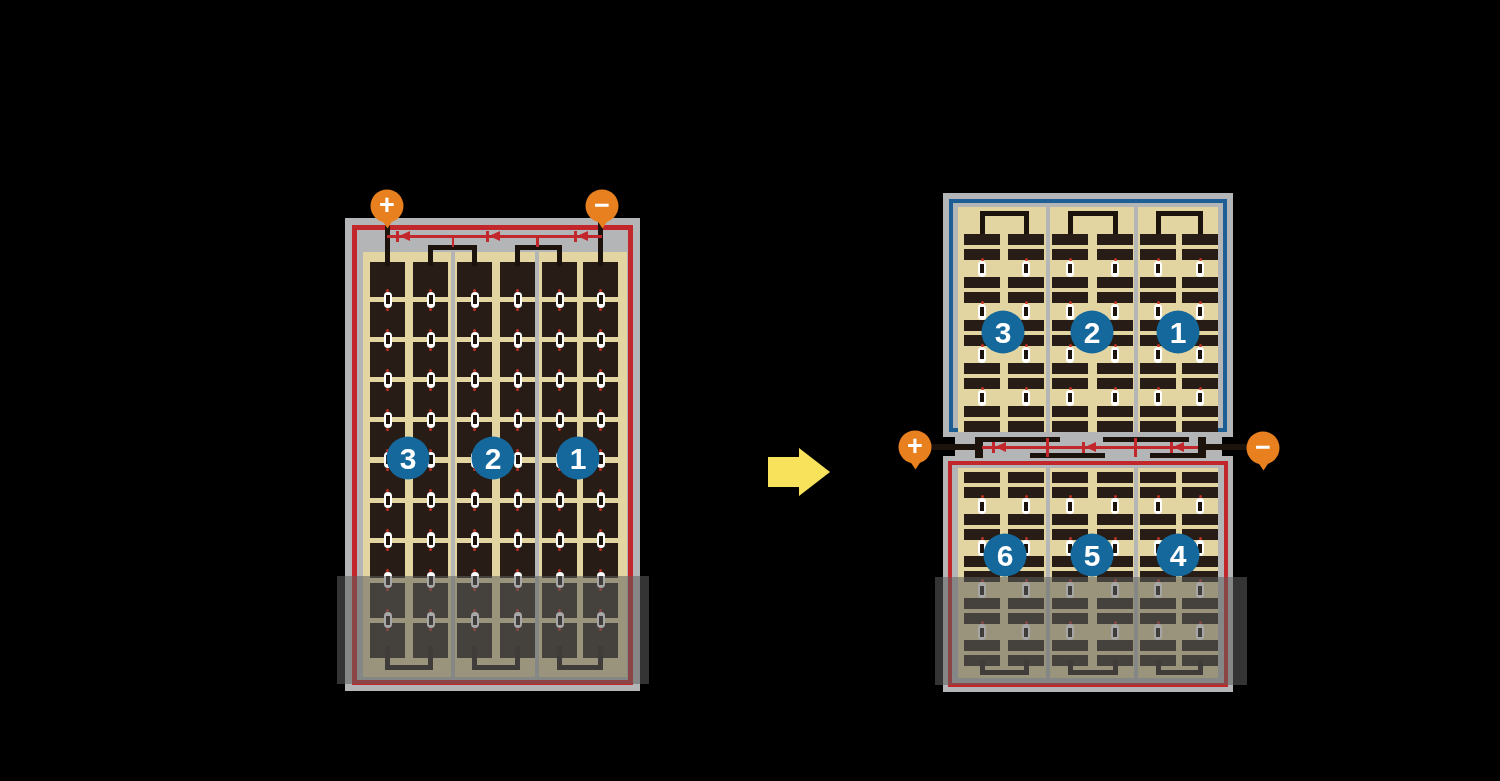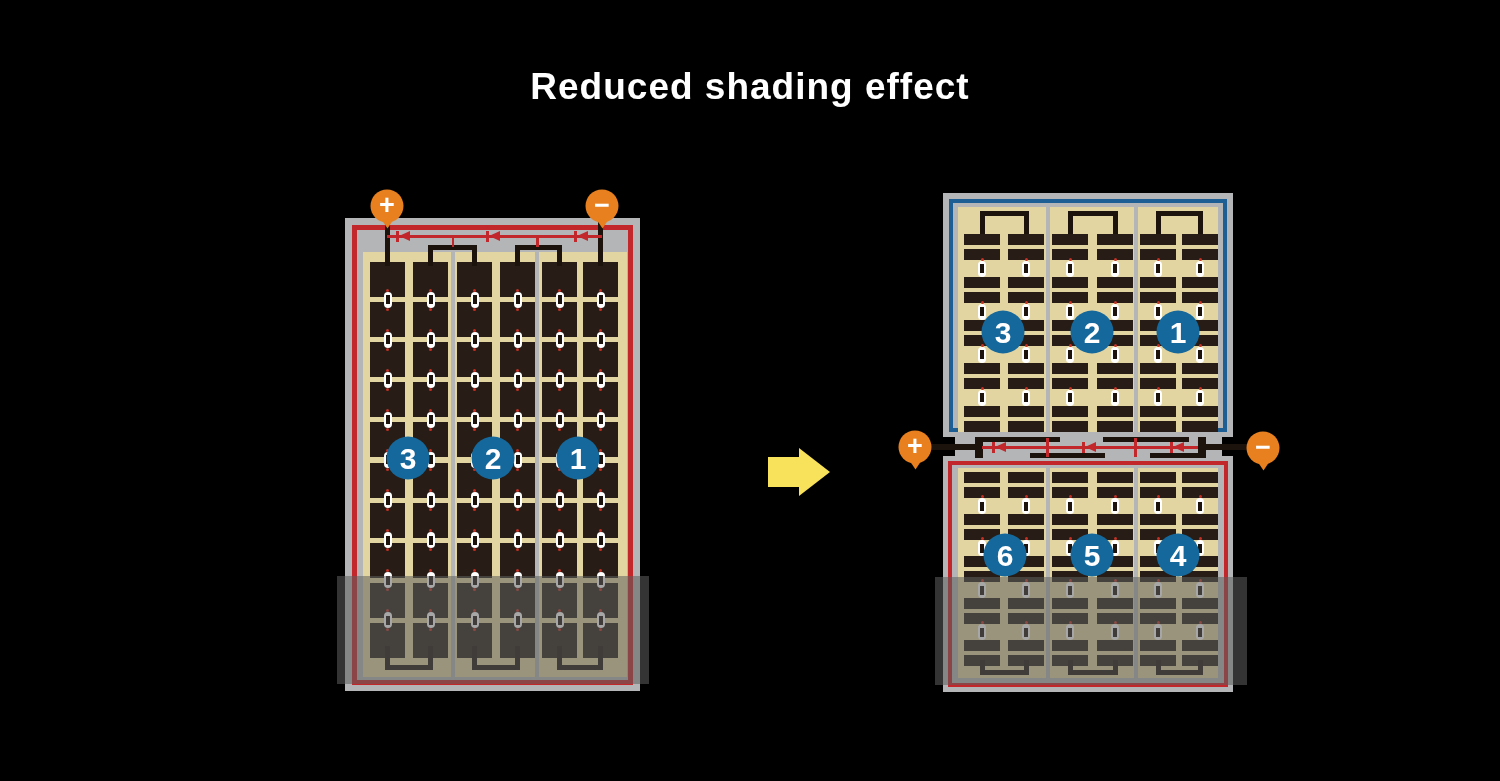--- a/index.html
+++ b/index.html
@@ -38,21 +38,20 @@
 
   .arrow-shaft{position:absolute;left:768px;top:457px;width:31px;height:30px;background:var(--yellow);z-index:5;}
   .arrow-head{position:absolute;left:799px;top:448px;width:0;height:0;z-index:5;
               border-top:24px solid transparent;border-bottom:24px solid transparent;
               border-left:31px solid var(--yellow);}
 </style>
 </head>
 <body>
 
 <div id="canvas">
-  <div class="title">Reduced shading effect</div>
 
   <div id="gfx">
       <div style="left: 345px; top: 218px; width: 295px; height: 473px; background: rgb(180, 181, 183);"></div>
       <div style="left: 352px; top: 225px; width: 281px; height: 460px; box-sizing: border-box; border: 5px solid rgb(193, 39, 43);"></div>
       <div style="left: 363px; top: 252px; width: 264px; height: 425px; background: rgb(227, 213, 162);"></div>
       <div style="left: 451px; top: 252px; width: 4px; height: 425px; background: rgb(180, 181, 183);"></div>
       <div style="left: 535px; top: 252px; width: 4px; height: 425px; background: rgb(180, 181, 183);"></div>
       <div style="left: 370px; top: 262px; width: 35px; height: 35px; background: rgb(39, 29, 22);"></div>
       <div style="left: 413px; top: 262px; width: 35px; height: 35px; background: rgb(39, 29, 22);"></div>
       <div style="left: 457px; top: 262px; width: 35px; height: 35px; background: rgb(39, 29, 22);"></div>

